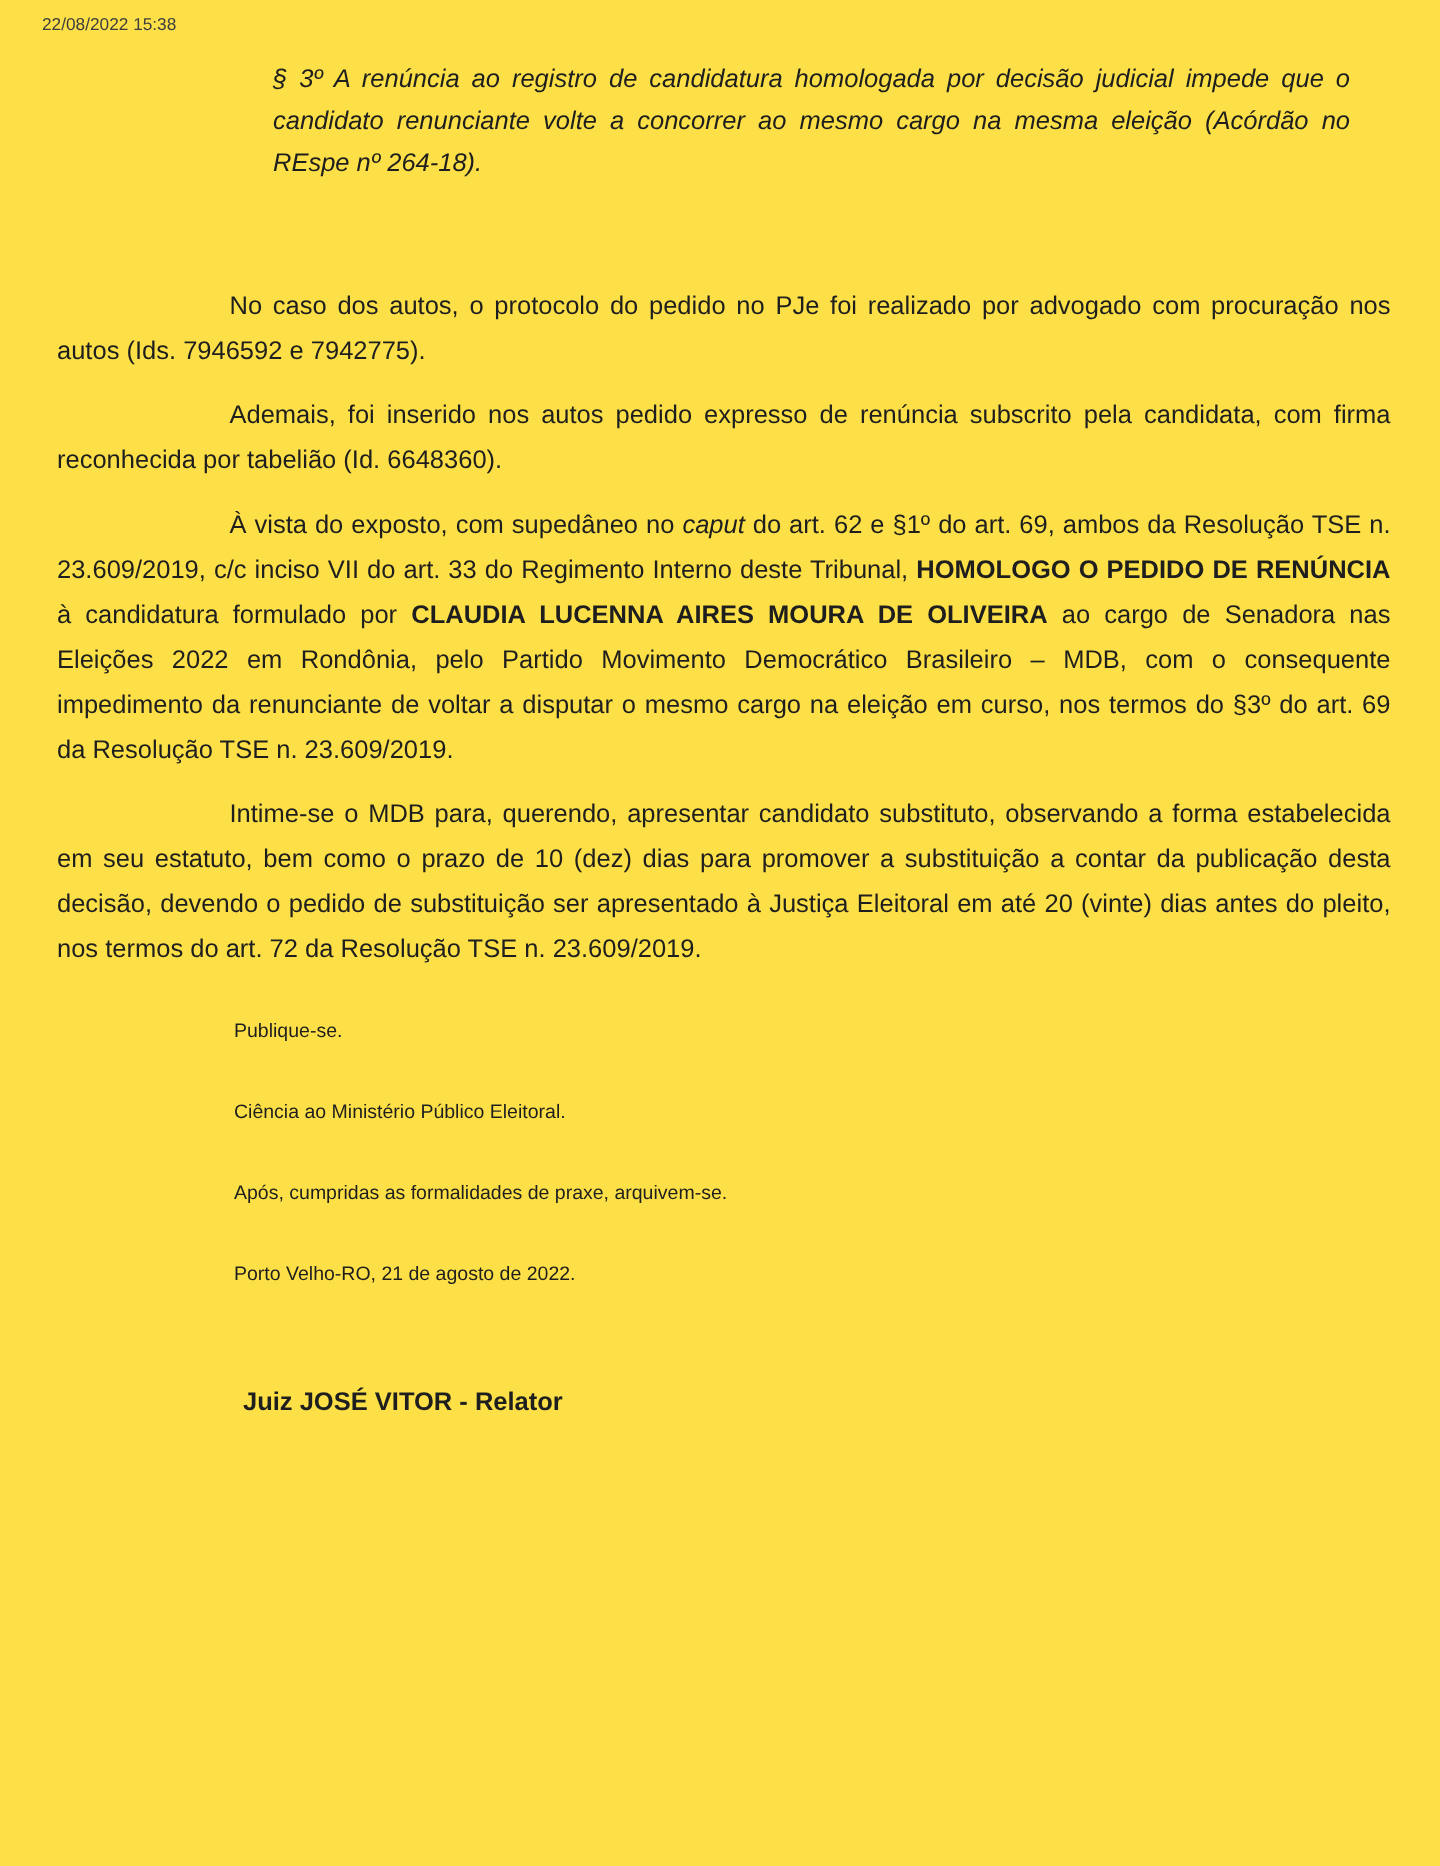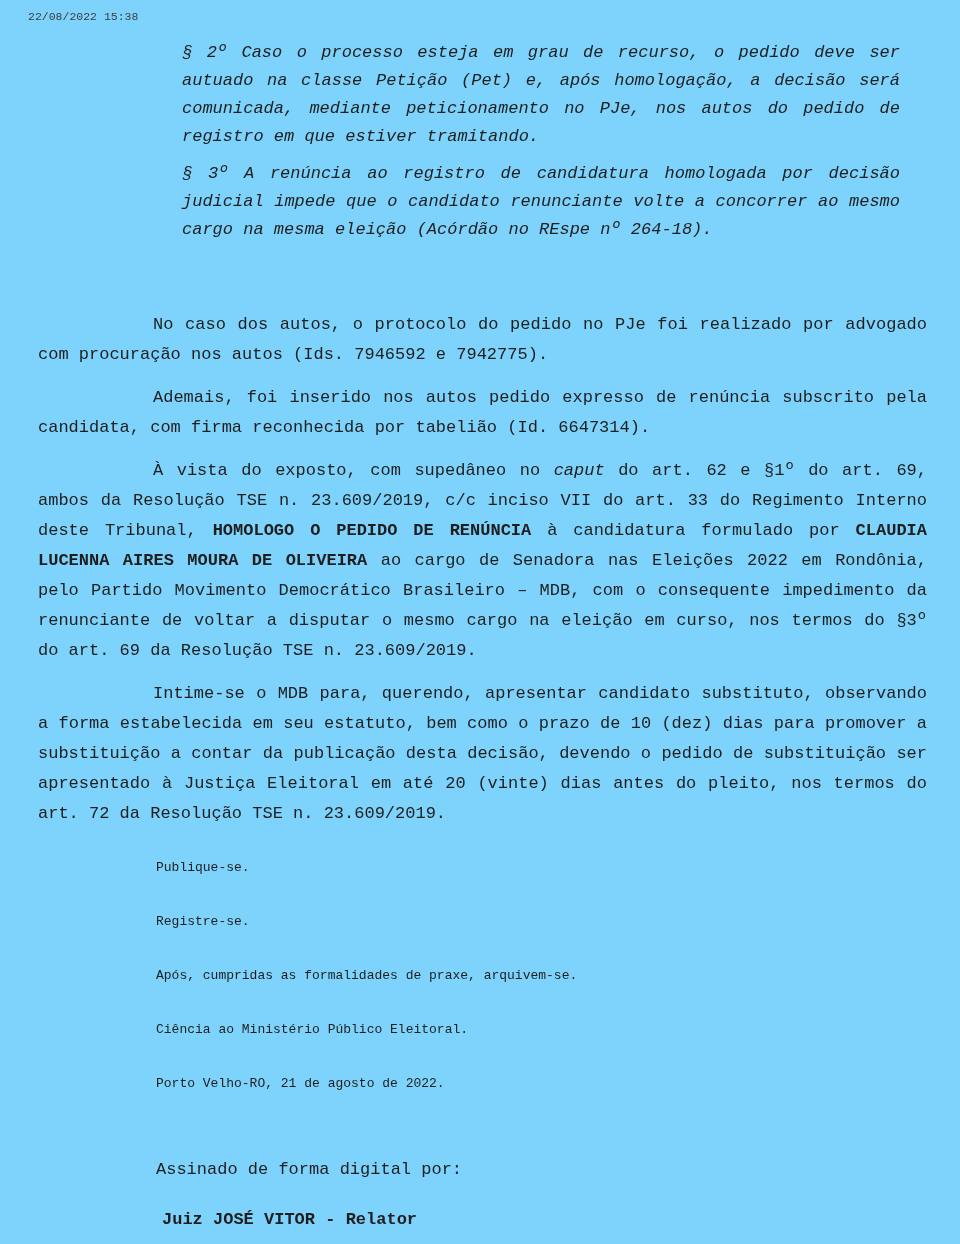--- a/index.html
+++ b/index.html
@@ -2,23 +2,23 @@
 <html><head>
 <meta charset="utf-8">
 <style>
   * { margin: 0; padding: 0; box-sizing: border-box; }
   html, body { background: #ffffff; }
   .page {
     position: relative;
     width: 960px;
     height: 1244px;
     margin: 0 auto;
-    background: #7dd3fc;
+    background: #fde047;
     color: #1e1e1e;
-    font-family: Liberation Mono, monospace;
+    font-family: Liberation Sans, sans-serif;
     overflow: hidden;
   }
   
   .hdr {
     display: flex;
     align-items: flex-start;
     padding: 10px 28px 0 28px;
     font-size: 11.5px;
     line-height: 14px;
     color: #3d3d3d;
@@ -77,37 +77,34 @@
 </head>
 <body>
 
 <div class="page">
 
   <div class="hdr">
     <span class="hdr-date">22/08/2022 15:38</span>
   </div>
 
   <div class="quotes">
-    <p class="quote">§ 2º Caso o processo esteja em grau de recurso, o pedido deve ser autuado na classe Petição (Pet) e, após homologação, a decisão será comunicada, mediante peticionamento no PJe, nos autos do pedido de registro em que estiver tramitando.</p>
     <p class="quote">§ 3º A renúncia ao registro de candidatura homologada por decisão judicial impede que o candidato renunciante volte a concorrer ao mesmo cargo na mesma eleição (Acórdão no REspe nº 264-18).</p>
   </div>
 
   <div class="bodytext">
     <p class="para"><span>No caso dos autos, o protocolo do pedido no PJe foi realizado por advogado com procuração nos autos (Ids. 7946592 e 7942775).</span></p>
-    <p class="para"><span>Ademais, foi inserido nos autos pedido expresso de renúncia subscrito pela candidata, com firma reconhecida por tabelião (Id. 6647314).</span></p>
+    <p class="para"><span>Ademais, foi inserido nos autos pedido expresso de renúncia subscrito pela candidata, com firma reconhecida por tabelião (Id. 6648360).</span></p>
     <p class="para"><span>À vista do exposto, com supedâneo no </span><span class="i">caput</span><span> do art. 62 e §1º do art. 69, ambos da Resolução TSE n. 23.609/2019, c/c inciso VII do art. 33 do Regimento Interno deste Tribunal, </span><span class="b">HOMOLOGO O PEDIDO DE RENÚNCIA</span><span> à candidatura formulado por </span><span class="b">CLAUDIA LUCENNA AIRES MOURA DE OLIVEIRA</span><span> ao cargo de Senadora nas Eleições 2022 em Rondônia, pelo Partido Movimento Democrático Brasileiro – MDB, com o consequente impedimento da renunciante de voltar a disputar o mesmo cargo na eleição em curso, nos termos do §3º do art. 69 da Resolução TSE n. 23.609/2019.</span></p>
     <p class="para"><span>Intime-se o MDB para, querendo, apresentar candidato substituto, observando a forma estabelecida em seu estatuto, bem como o prazo de 10 (dez) dias para promover a substituição a contar da publicação desta decisão, devendo o pedido de substituição ser apresentado à Justiça Eleitoral em até 20 (vinte) dias antes do pleito, nos termos do art. 72 da Resolução TSE n. 23.609/2019.</span></p>
   </div>
 
   <div class="closing">
     <p class="line">Publique-se.</p>
-    <p class="line">Registre-se.</p>
+    <p class="line">Ciência ao Ministério Público Eleitoral.</p>
     <p class="line">Após, cumpridas as formalidades de praxe, arquivem-se.</p>
-    <p class="line">Ciência ao Ministério Público Eleitoral.</p>
     <p class="line">Porto Velho-RO, 21 de agosto de 2022.</p>
   </div>
 
   <div class="signature">
-    <p class="sig-label">Assinado de forma digital por:</p>
     <p class="sig-name">Juiz JOSÉ VITOR - Relator</p>
   </div>
 
 </div>
 
 </body></html>

